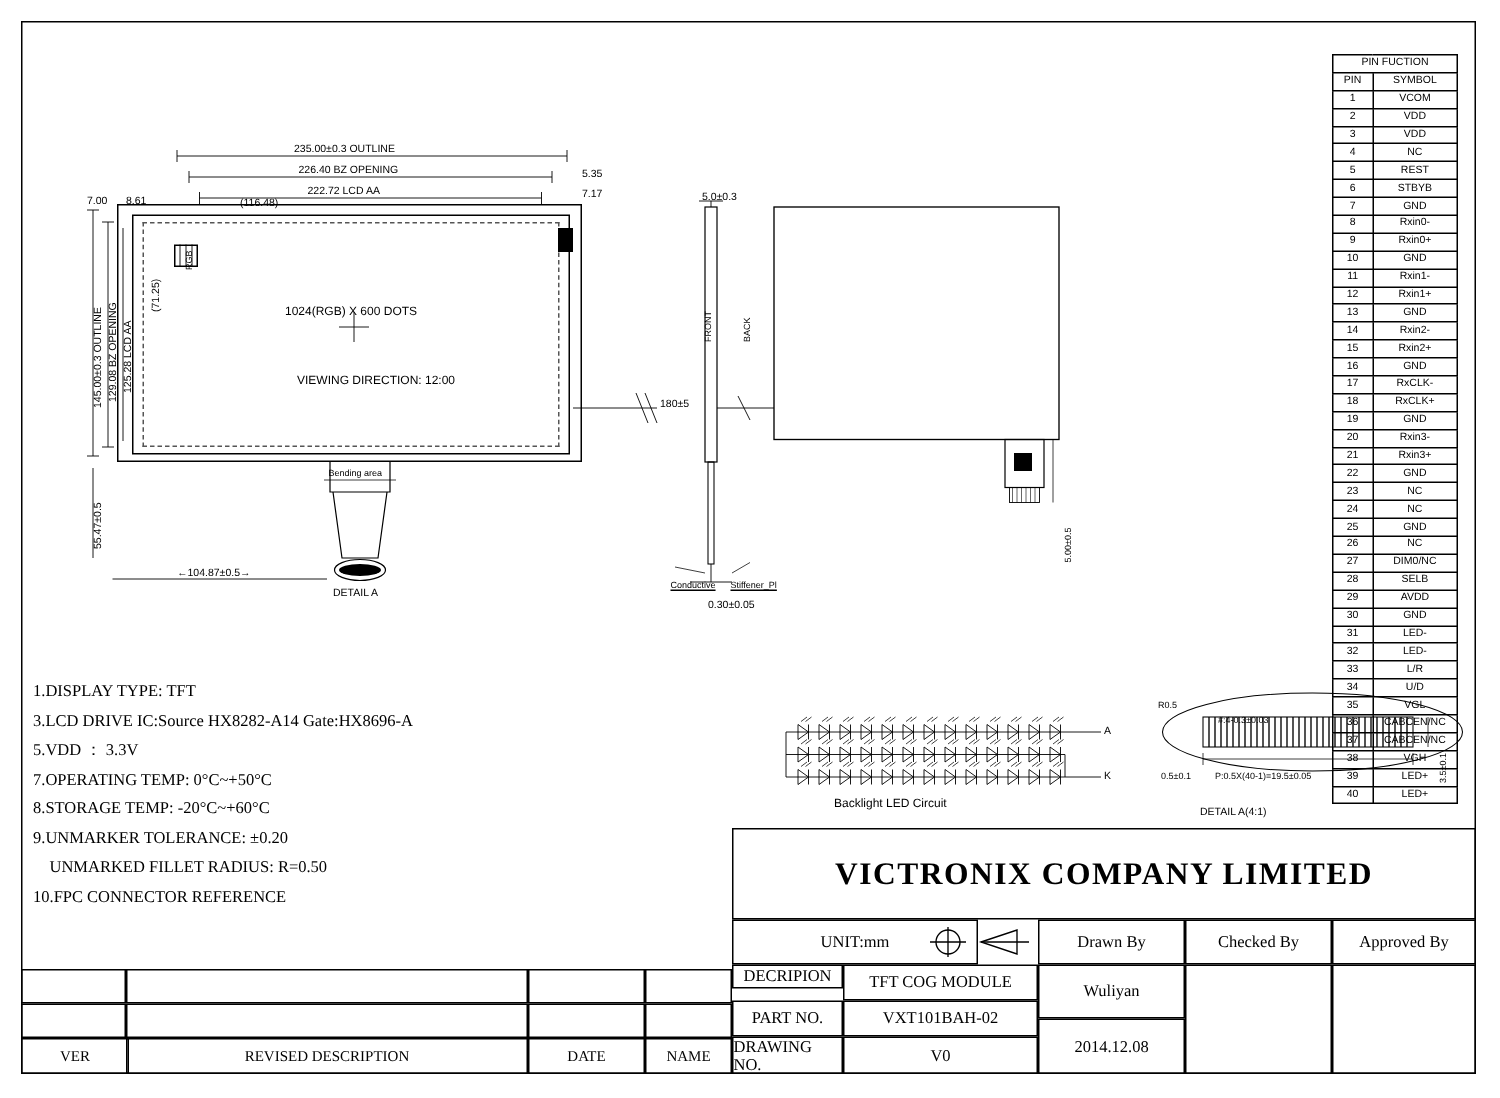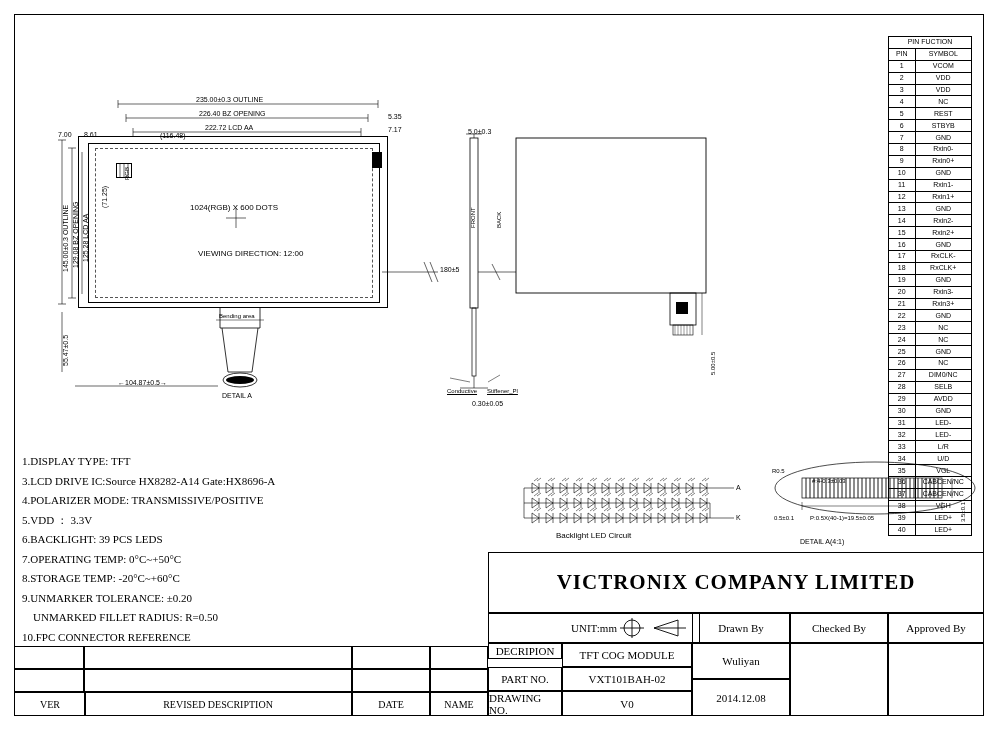--- a/index.html
+++ b/index.html
@@ -552,23 +552,21 @@
         <tr>
           <td class="num">40</td>
           <td class="sym">LED+</td>
         </tr>
       </tbody>
   </table>
 
   <div id="notes">
     <div>1.DISPLAY TYPE: TFT</div>
     <div>3.LCD DRIVE IC:Source HX8282-A14 Gate:HX8696-A</div>
-    <div>4.POLARIZER MODE: TRANSMISSIVE/POSITIVE</div>
     <div>5.VDD ： 3.3V</div>
-    <div>6.BACKLIGHT: 39 PCS LEDS</div>
     <div>7.OPERATING TEMP: 0°C~+50°C</div>
     <div>8.STORAGE TEMP: -20°C~+60°C</div>
     <div>9.UNMARKER TOLERANCE: ±0.20</div>
     <div>　UNMARKED FILLET RADIUS: R=0.50</div>
     <div>10.FPC CONNECTOR REFERENCE</div>
   </div>
 
   <div>
     <div class="blcell" style="left:14px;top:646px;width:70px;height:23px;"></div>
     <div class="blcell" style="left:84px;top:646px;width:268px;height:23px;"></div>
@@ -582,21 +580,21 @@
     <div class="blcell" style="left:84px;top:692px;width:268px;height:24px;">REVISED DESCRIPTION</div>
     <div class="blcell" style="left:352px;top:692px;width:78px;height:24px;">DATE</div>
     <div class="blcell" style="left:430px;top:692px;width:58px;height:24px;">NAME</div>
   </div>
 
   <div>
     <div class="tb" style="left:488px;top:552px;width:496px;height:61px;">
       <div class="tbtxt company">VICTRONIX COMPANY LIMITED</div>
     </div>
 
-    <div class="tb" style="left:488px;top:613px;width:212px;height:30px;">
+    <div class="tb" style="left:488px;top:613px;width:164px;height:30px;">
       <div class="tbtxt">UNIT:mm</div>
     </div>
     <svg width="120" height="30" style="left:610px;top:613px;">
       <circle cx="22" cy="15" r="8" fill="none" stroke="#000" stroke-width="0.9"></circle>
       <line x1="10" y1="15" x2="34" y2="15" stroke="#000" stroke-width="0.9"></line>
       <line x1="22" y1="5" x2="22" y2="25" stroke="#000" stroke-width="0.9"></line>
       <path d="M44 15 L68 7 L68 23 Z" fill="none" stroke="#000" stroke-width="0.9"></path>
       <line x1="44" y1="15" x2="76" y2="15" stroke="#000" stroke-width="0.9"></line>
     </svg>
 

